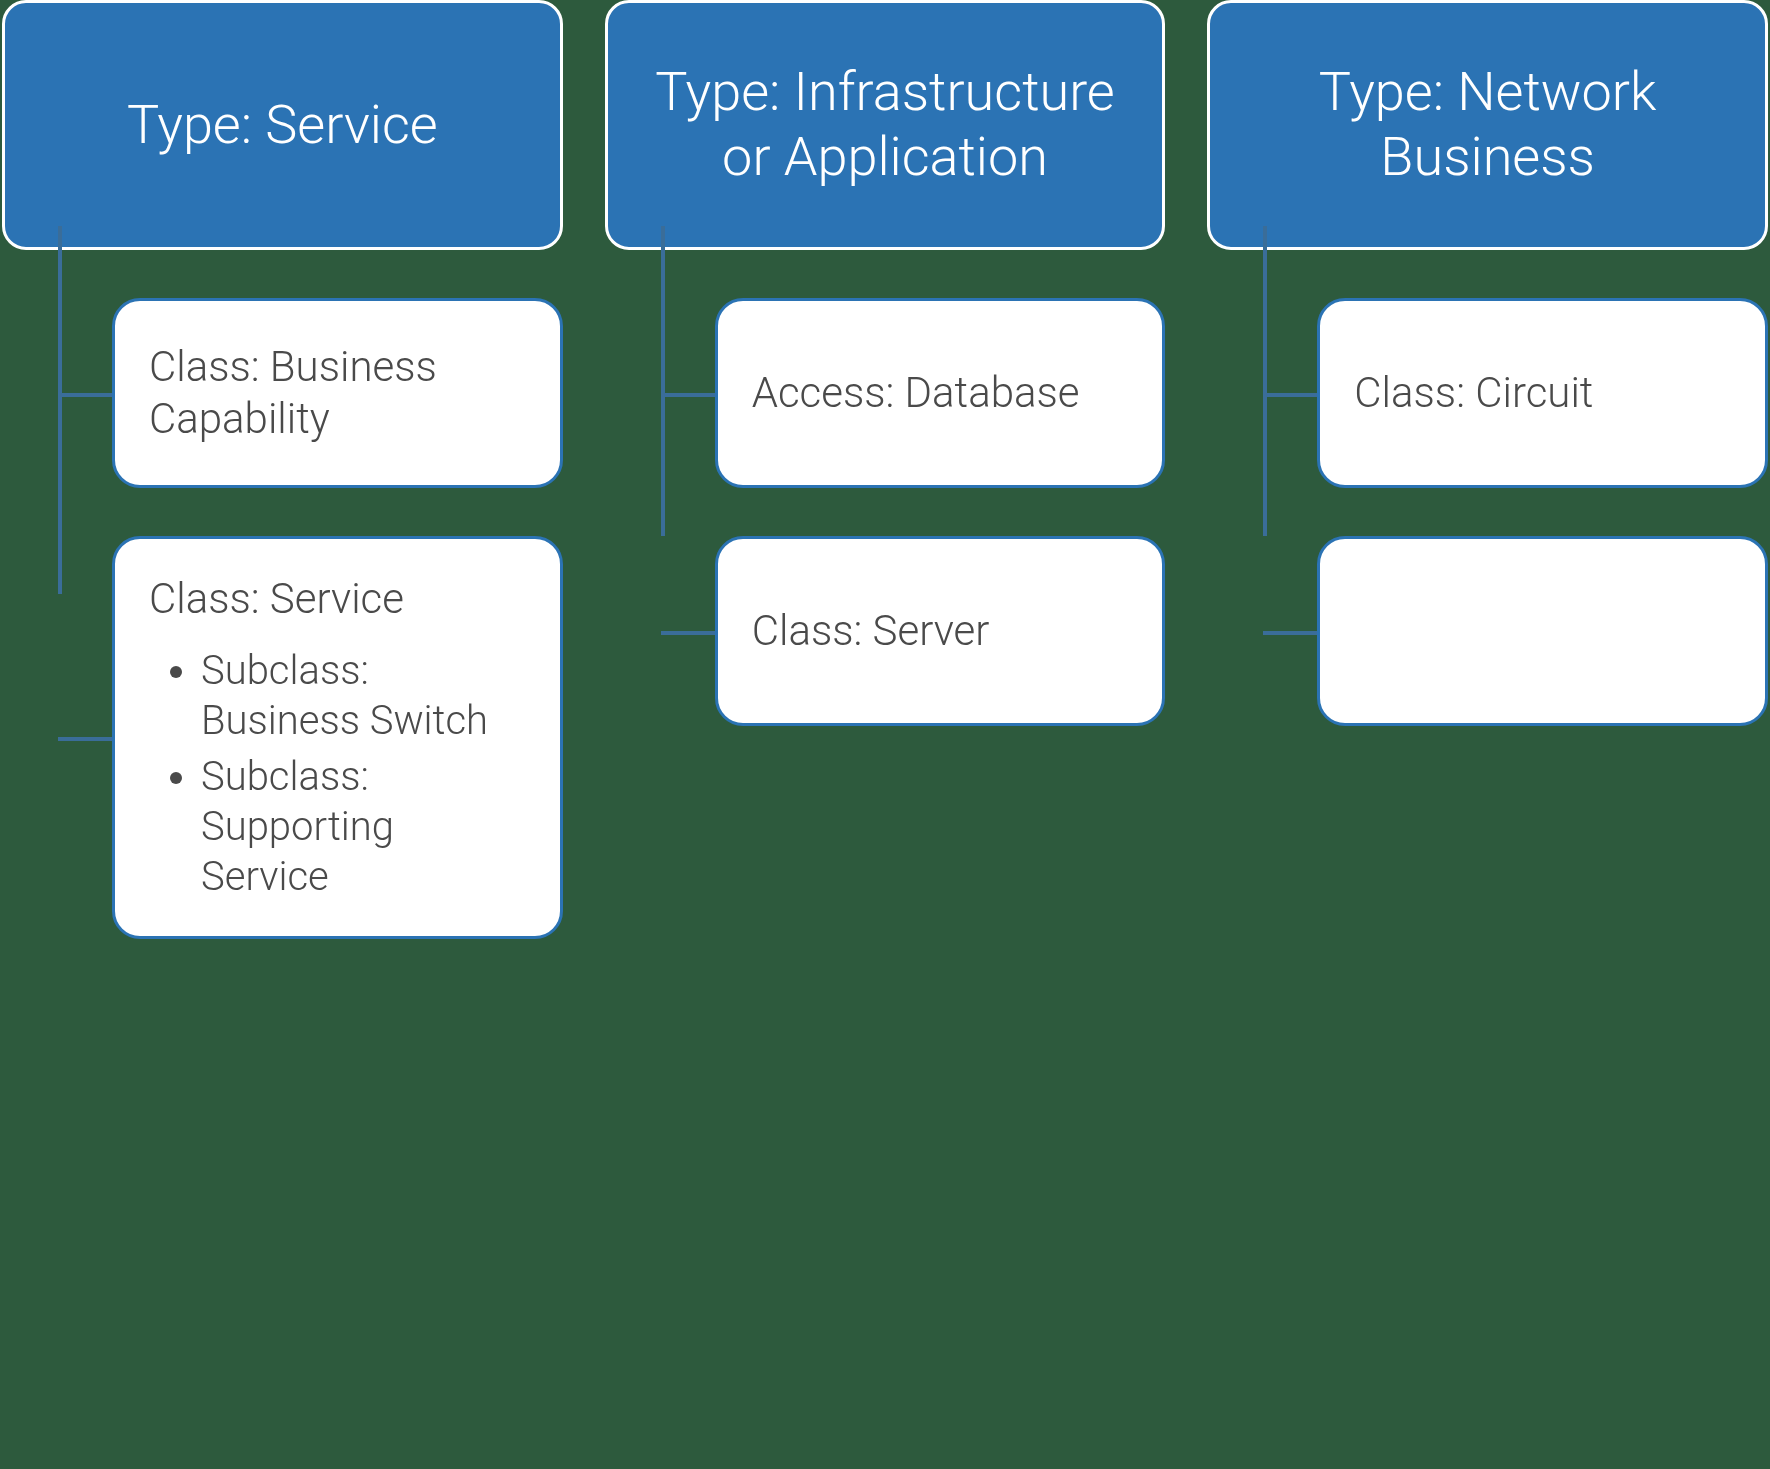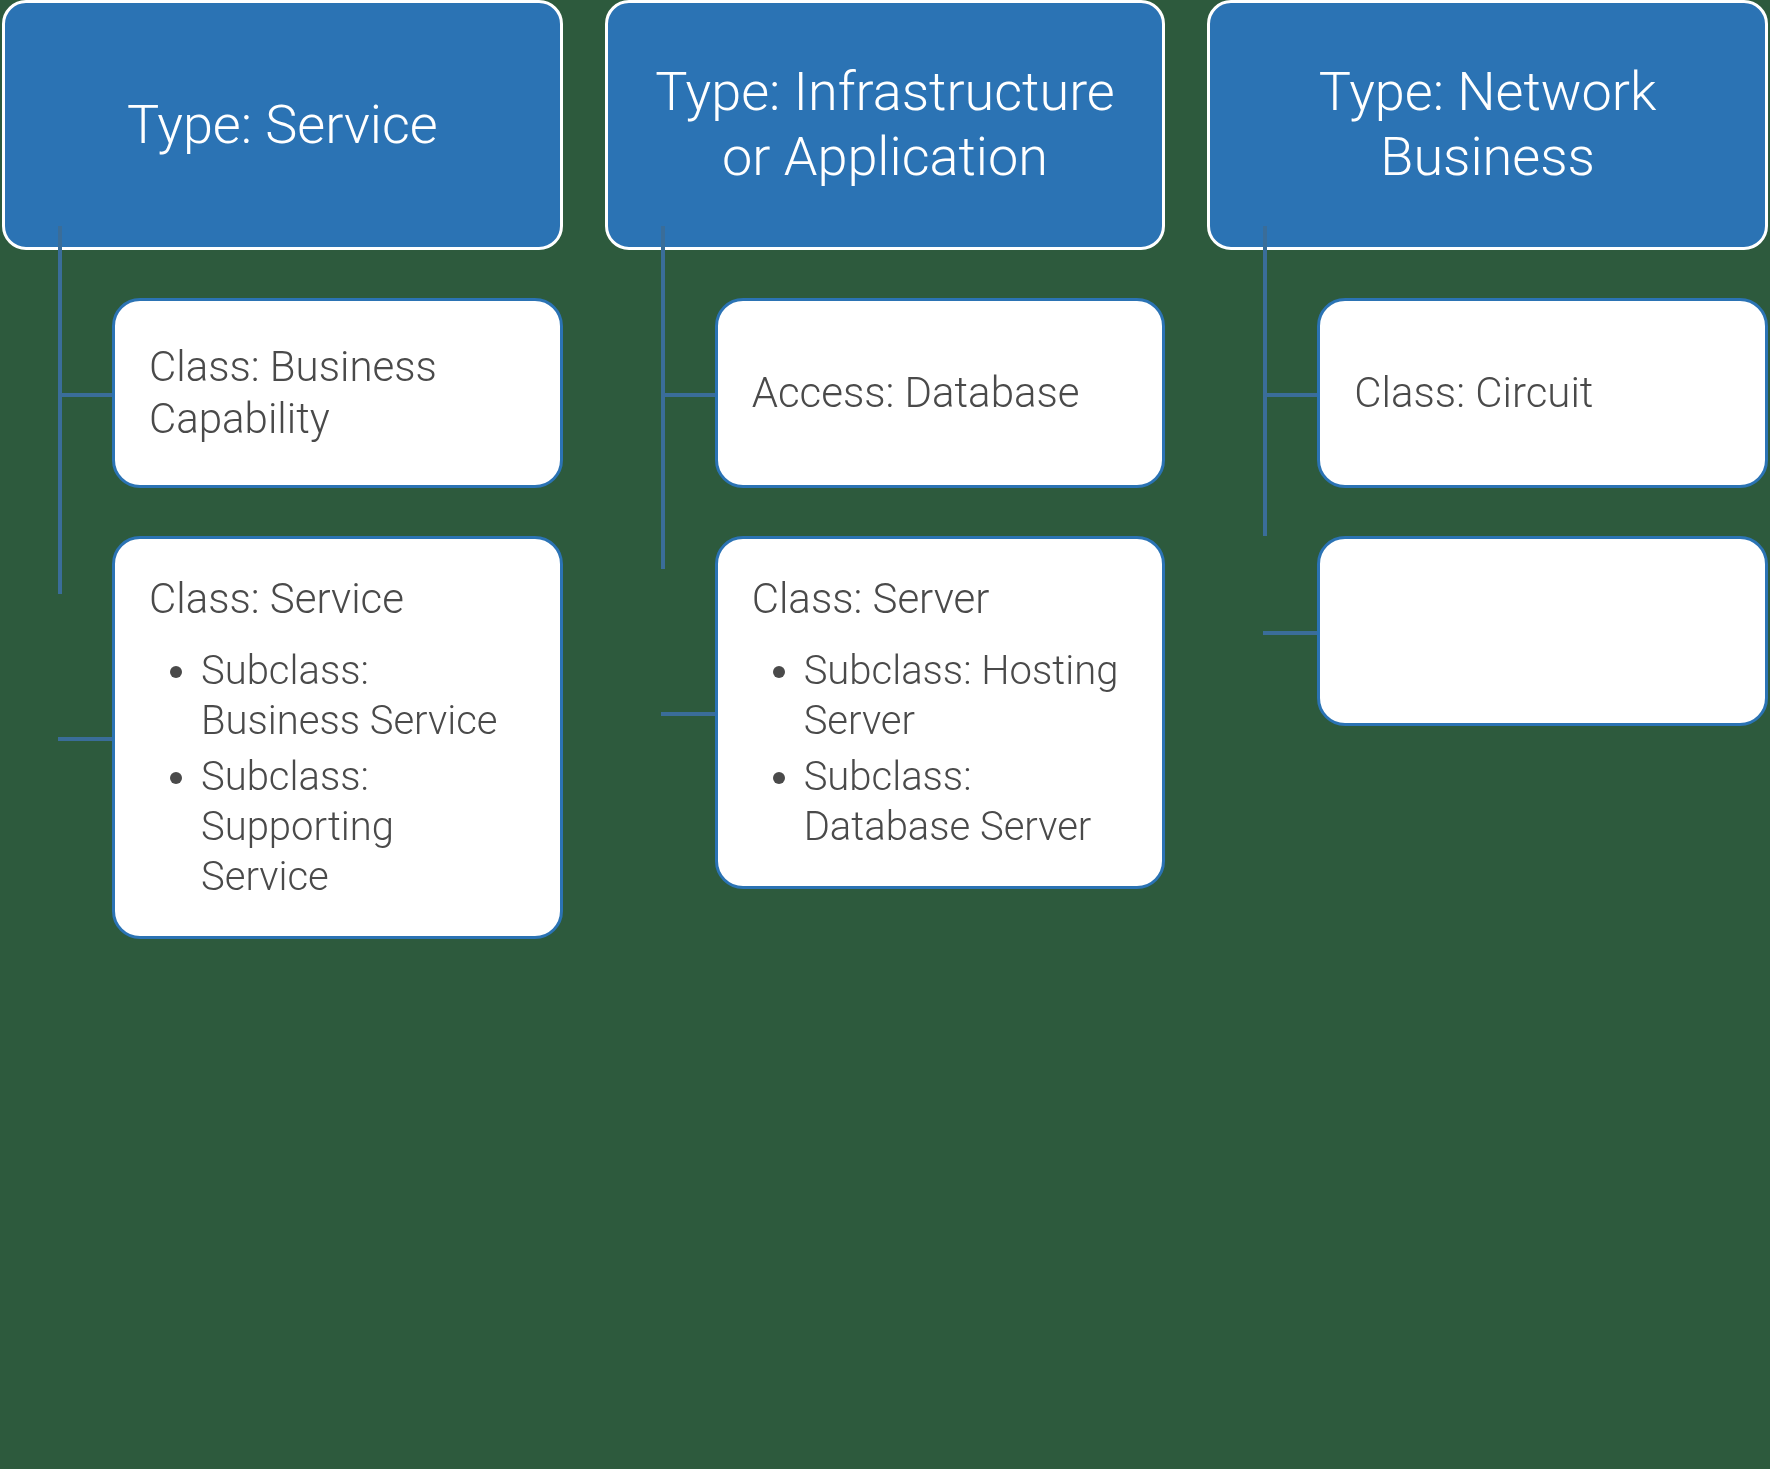--- a/index.html
+++ b/index.html
@@ -6,21 +6,21 @@
   body {
     font-family: "Segoe UI", Roboto, "Helvetica Neue", Arial, sans-serif;
     background: #2d5a3d;
     width: 1770px;
     height: 1469px;
     padding: 0;
     position: relative;
   }
   .columns {
     display: flex;
-    justify-content: flex-end;
+    justify-content: center;
     gap: 42px;
     padding: 0 2px;
   }
   .column {
     flex: 1;
     position: relative;
     display: flex;
     flex-direction: column;
   }
   .type-box {
@@ -112,45 +112,41 @@
     <div class="children">
       <div class="child-wrap">
         <div class="class-box">
           <span>Class: Business Capability</span>
         </div>
       </div>
       <div class="child-wrap">
         <div class="class-box">
           <span>Class: Service</span>
           <ul>
-            <li>Subclass: Business Service</li>
+            <li>Subclass: Business Switch</li>
             <li>Subclass: Supporting Service</li>
           </ul>
         </div>
       </div>
     </div>
   </div>
 
   <div class="column">
     <div class="type-box">
       <span>Type: Infrastructure or Application</span>
     </div>
     <div class="children">
       <div class="child-wrap">
         <div class="class-box">
           <span>Access: Database</span>
         </div>
       </div>
       <div class="child-wrap">
         <div class="class-box">
           <span>Class: Server</span>
-          <ul>
-            <li>Subclass: Hosting Server</li>
-            <li>Subclass: Database Server</li>
-          </ul>
         </div>
       </div>
     </div>
   </div>
 
   <div class="column">
     <div class="type-box">
       <span>Type: Network Business</span>
     </div>
     <div class="children">

